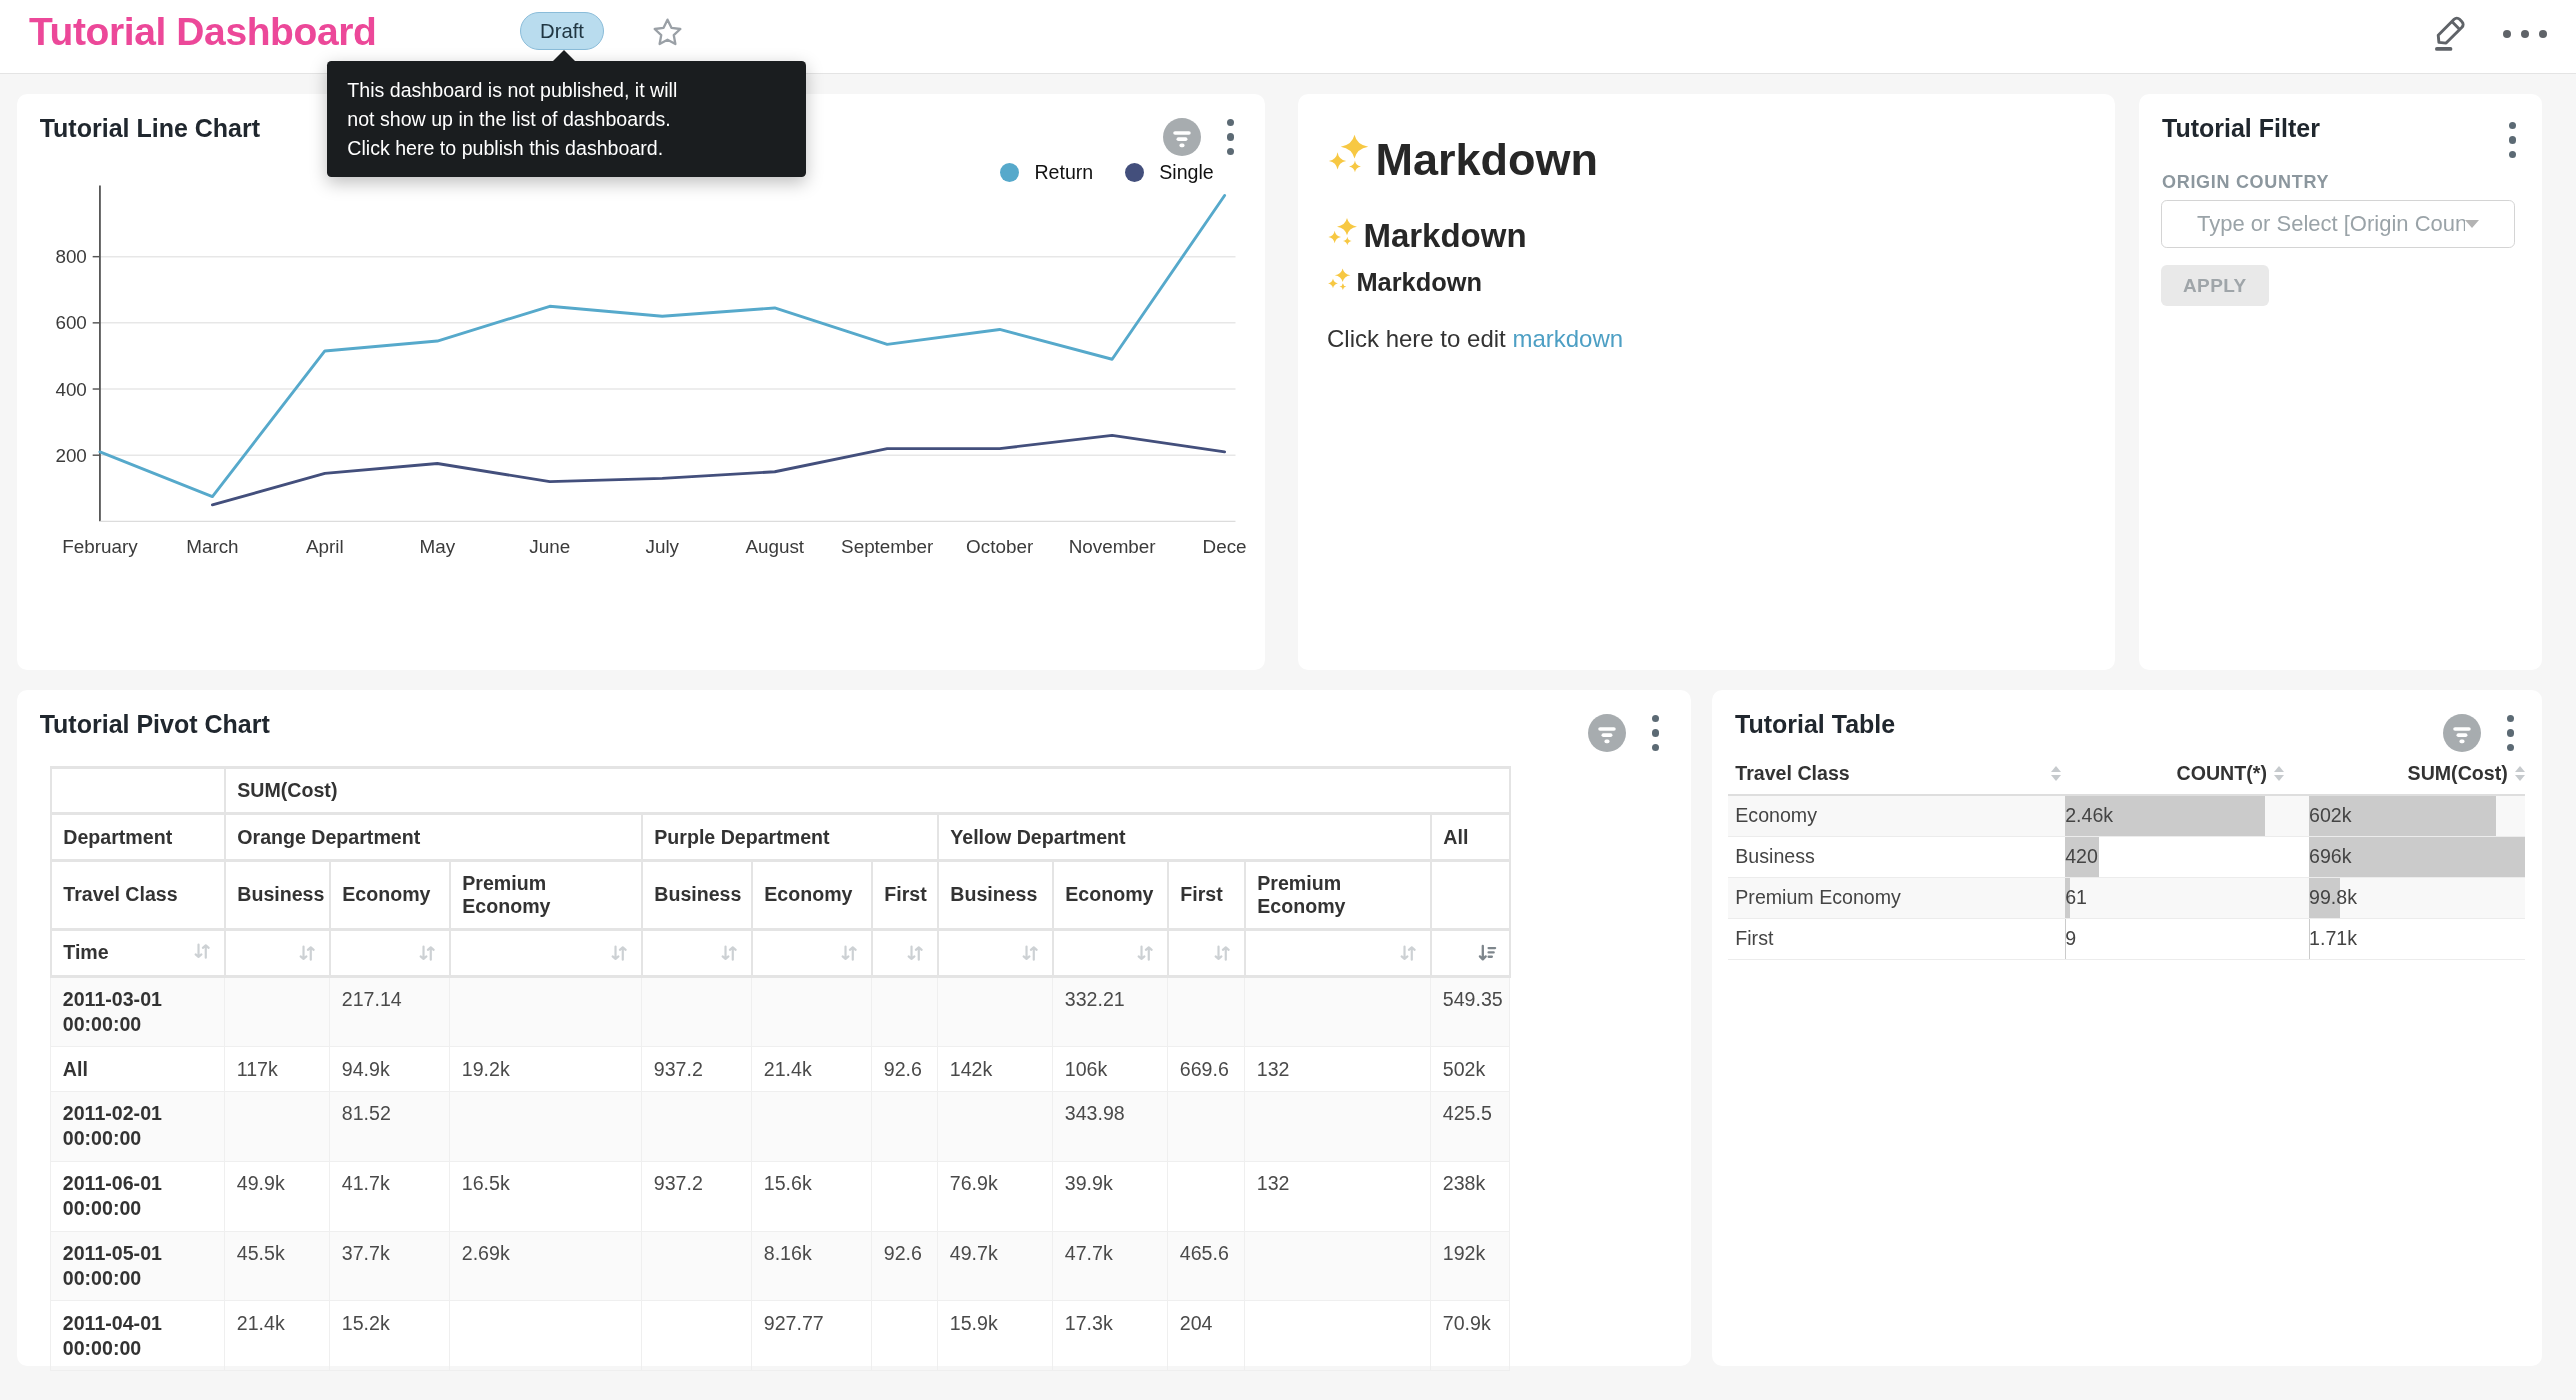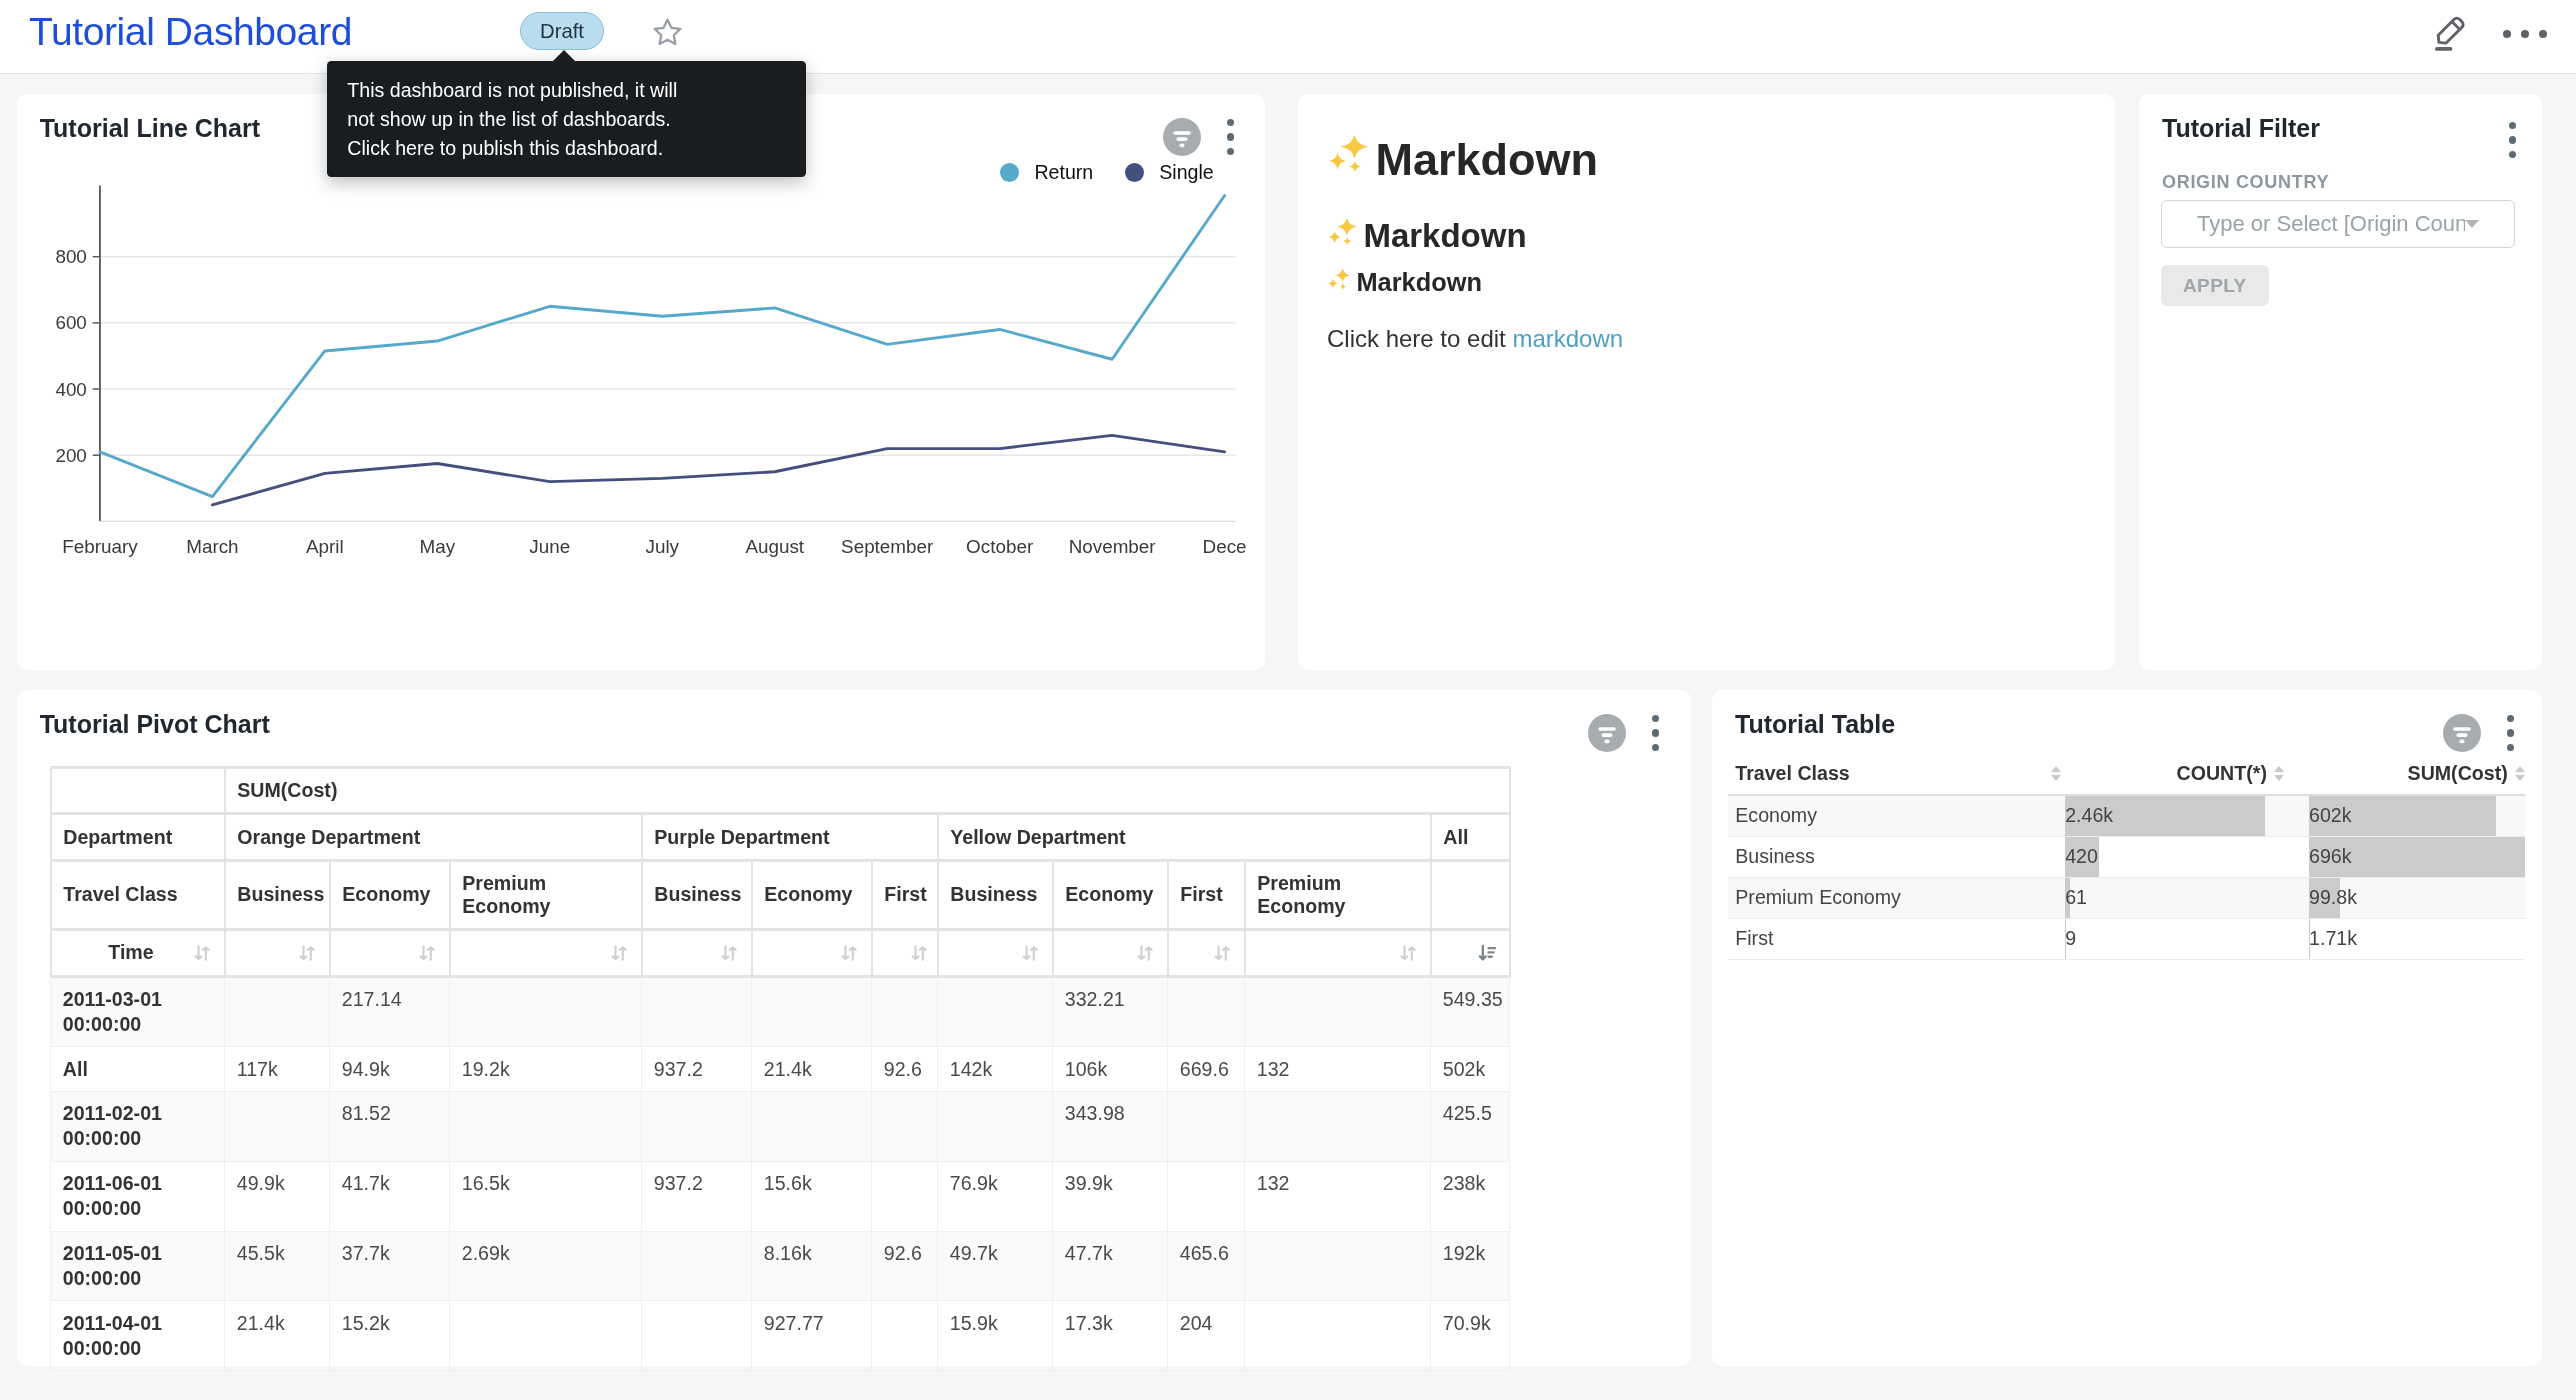--- a/index.html
+++ b/index.html
@@ -3,21 +3,21 @@
 <meta charset="utf-8">
 <style>
   html,body{margin:0;padding:0;}
   body{
     width:2576px;height:1400px;position:relative;overflow:hidden;
     background:#f6f6f6;font-family:"Liberation Sans",sans-serif;
     -webkit-font-smoothing:antialiased;
   }
   
   .topbar{position:absolute;left:0;top:0;width:2576px;height:73px;background:#fff;border-bottom:1.5px solid #e4e4e4;z-index:5;}
-  .dash-title{position:absolute;left:29px;top:10.2px;font-size:39px;font-weight:400;color:#1d4ed8;letter-spacing:-0.4px;}
+  .dash-title{position:absolute;left:29px;top:10.2px;font-size:39px;font-weight:700;color:#ec4899;letter-spacing:-0.4px;}
   .draft-pill{position:absolute;left:520px;top:11.6px;height:36px;line-height:36px;padding:0 19px;border-radius:19.6px;
     background:#b9dcee;border:1.5px solid #8abcd9;color:#203642;font-size:20.3px;cursor:pointer;}
   .star-btn{position:absolute;left:650px;top:14.5px;width:35px;height:35px;}
   .top-right-icons{position:absolute;right:29px;top:11.6px;display:flex;align-items:center;gap:33px;}
   .hdots{display:flex;gap:10.2px;align-items:center;height:44px;}
   .hdots i{width:8px;height:8px;border-radius:50%;background:#5f6368;display:block;}
   
   .tooltip{position:absolute;left:327px;top:61px;width:479px;box-sizing:border-box;background:#1a1d1f;border-radius:4.4px;
     padding:14.5px 20.3px;color:#fff;font-size:19.6px;line-height:29px;z-index:60;box-shadow:0 5.8px 17.4px rgba(0,0,0,.25);}
   .tooltip::before{content:"";position:absolute;top:-11px;left:226px;border-left:11px solid transparent;
@@ -55,21 +55,21 @@
   
   #card-pivot{left:16.7px;top:690px;width:1674px;height:676px;}
   .pivot-wrap{position:absolute;left:33px;top:76px;}
   table.pivot{border-collapse:collapse;table-layout:fixed;width:1459px;}
   table.pivot td{overflow:hidden;}
   table.pivot thead td{border-left:2.2px solid #e4e4e4;border-right:2.2px solid #e4e4e4;border-top:3.6px solid #e4e4e4;
     border-bottom:3.6px solid #e4e4e4;background:#fff;font-size:19.6px;font-weight:600;color:#333;padding:10.2px 11.6px;}
   table.pivot tbody td{border:1.5px solid #efefef;font-size:19.6px;color:#4a4a4a;padding:9.4px 11.6px;vertical-align:top;line-height:25px;}
   table.pivot tbody td.rowlabel{font-weight:600;color:#333;}
   table.pivot tbody tr.stripe td{background:#fafafa;}
-  .sortcell{display:flex;align-items:center;justify-content:flex-end;margin-left:45px;}
+  .sortcell{display:flex;justify-content:flex-end;}
   .sortcell.first{justify-content:space-between;}
   .sort-icon{cursor:pointer;display:inline-flex;}
   
   #card-table{left:1712px;top:690px;width:830px;height:676px;}
   .tt-wrap{position:absolute;left:16px;top:65px;width:797px;}
   .tt-header{display:flex;border-bottom:2.2px solid #dedede;padding:7.3px 0 8.7px 0;}
   .tt-hcell{font-size:19.6px;font-weight:600;color:#333;display:flex;align-items:center;gap:7.3px;cursor:pointer;}
   .tt-hcell.c0{width:329px;padding-left:7.3px;justify-content:space-between;}
   .tt-hcell.c1{width:225px;justify-content:flex-end;text-align:right;}
   .tt-hcell.c2{width:243px;justify-content:flex-end;}

